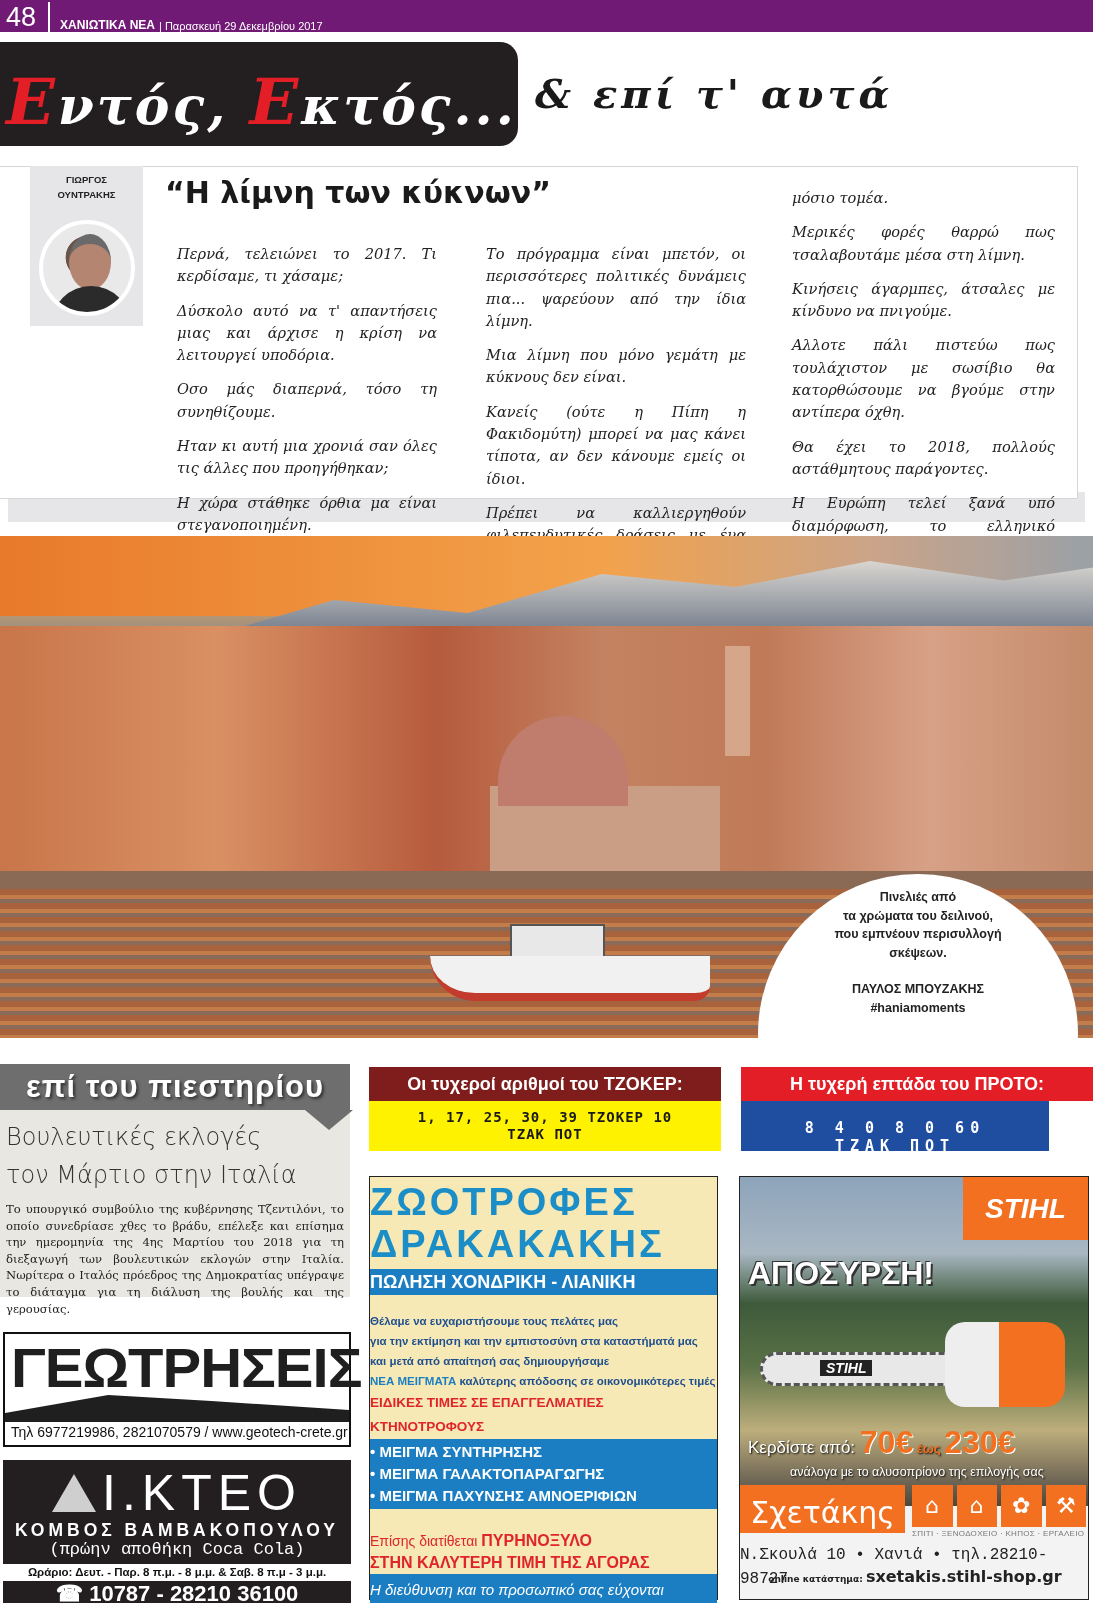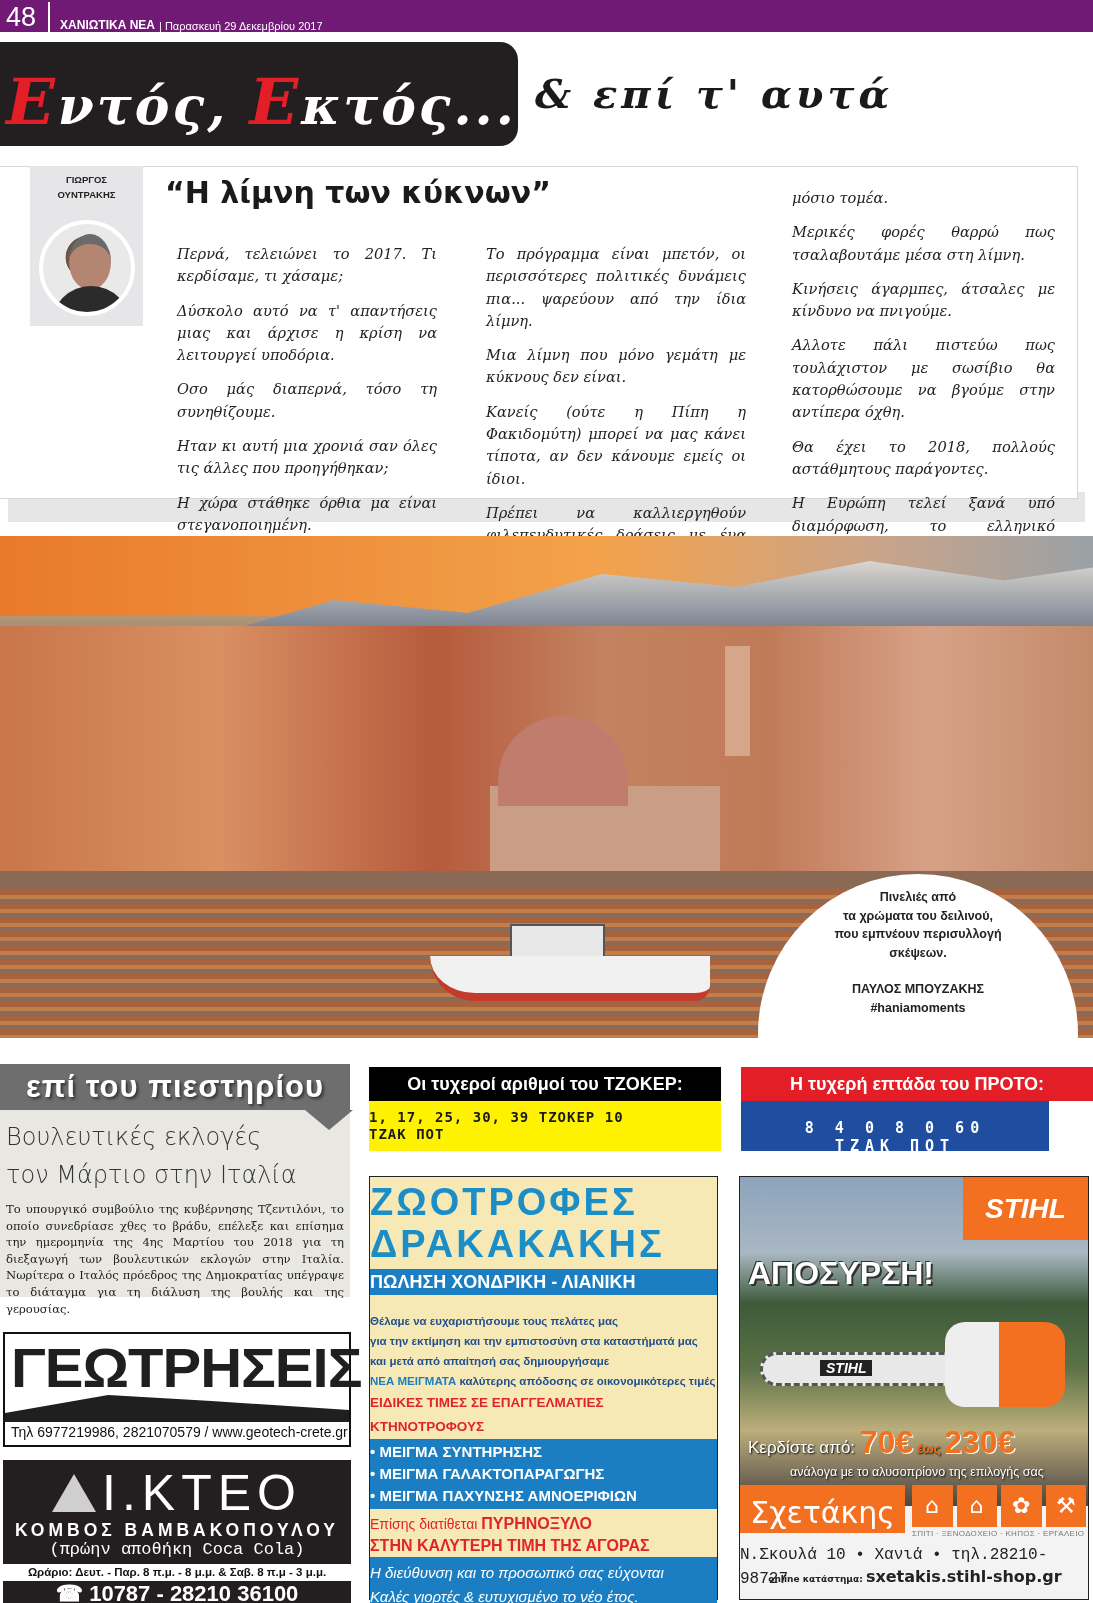--- a/index.html
+++ b/index.html
@@ -45,22 +45,22 @@
 #caption{left:792px;top:888px;width:252px;text-align:center;font-family:"Liberation Sans",sans-serif;font-weight:bold;font-size:12.5px;line-height:18.6px;color:#222}
 #caption .auth{margin-top:18px}
 
 #piesbox{left:0;top:1067px;width:350px;height:230px;background:#e8e7e2}
 #pieshead{left:0;top:1064px;width:350px;height:46px;background:#6e6e6e}
 #piestri{left:305px;top:1110px;width:0;height:0;border-left:24px solid transparent;border-right:24px solid transparent;border-top:20px solid #6e6e6e}
 #piestitle{left:0;top:1064px;width:350px;text-align:center;font-family:"Liberation Sans",sans-serif;font-weight:bold;font-size:31px;color:#fff;line-height:46px;letter-spacing:1px;text-shadow:2px 2px 3px #333}
 #pieshl{left:6px;top:1118px;width:330px;font-family:"DejaVu Sans",sans-serif;font-weight:200;font-size:24px;line-height:38px;color:#333}
 #piesbody{left:6px;top:1201px;width:338px;font-family:"DejaVu Serif",serif;font-size:11.6px;line-height:16.6px;color:#222;text-align:justify}
 
-#joker-h{left:369px;top:1067px;width:352px;height:34px;background:#000000;color:#fff;font-family:"Liberation Sans",sans-serif;font-weight:bold;font-size:18px;text-align:center;line-height:34px}
-#joker-b{left:369px;top:1101px;width:352px;height:50px;background:#fff200;color:#1a1a1a;font-family:"DejaVu Sans Mono",monospace;font-weight:bold;font-size:14px;text-align:left;line-height:17px;padding-top:8px;letter-spacing:1px}
+#joker-h{left:369px;top:1067px;width:352px;height:34px;background:#7f1d1d;color:#fff;font-family:"Liberation Sans",sans-serif;font-weight:bold;font-size:18px;text-align:center;line-height:34px}
+#joker-b{left:369px;top:1101px;width:352px;height:50px;background:#fff200;color:#1a1a1a;font-family:"DejaVu Sans Mono",monospace;font-weight:bold;font-size:14px;text-align:center;line-height:17px;padding-top:8px;letter-spacing:1px}
 #proto-h{left:741px;top:1067px;width:352px;height:34px;background:#e41e26;color:#fff;font-family:"Liberation Sans",sans-serif;font-weight:bold;font-size:18px;text-align:center;line-height:34px}
 #proto-b{left:741px;top:1101px;width:308px;height:50px;background:#1f4ea1;color:#fff;font-family:"DejaVu Sans Mono",monospace;font-weight:bold;font-size:15px;text-align:center;line-height:18px;padding-top:18px;letter-spacing:6px}
 
 #geo{left:3px;top:1332px;width:348px;height:115px;border:2px solid #111;background:#fff}
 #geologo{position:absolute;left:6px;top:4px;width:334px;font-family:"Liberation Sans",sans-serif;font-weight:bold;font-size:58px;line-height:60px;color:#1f1f1f;letter-spacing:-1px;transform:scaleY(0.95)}
 #geowave{position:absolute;left:0;top:58px;width:344px;height:30px;background:#1f1f1f;clip-path:polygon(0 70%,30% 10%,60% 30%,100% 60%,100% 100%,0 100%)}
 #geophone{position:absolute;left:6px;top:90px;font-family:"Liberation Sans",sans-serif;font-size:14px;color:#111;white-space:nowrap}
 
 #kteo{left:3px;top:1460px;width:348px;height:143px;background:#231f20;color:#fff;text-align:center}
 #kteo .logo{font-family:"Liberation Sans",sans-serif;font-size:50px;font-weight:300;letter-spacing:6px;line-height:54px;margin-top:6px;display:flex;align-items:center;justify-content:center;gap:6px}
@@ -70,21 +70,21 @@
 #kteo .hours{background:#fff;color:#111;font-family:"Liberation Sans",sans-serif;font-weight:bold;font-size:11.5px;line-height:17px;margin-top:4px}
 #kteo .phone{font-family:"Liberation Sans",sans-serif;font-weight:bold;font-size:22px;line-height:26px}
 
 #zoo{left:369px;top:1176px;width:349px;height:424px;border:1px solid #222;background:#f6e9b6;text-align:left;font-family:"Liberation Sans",sans-serif}
 #zoo .brand{color:#1b8ec8;font-weight:bold;font-size:38px;line-height:42px;letter-spacing:3px;margin-top:4px}
 #zoo .band{background:#1b7ec2;color:#fff;font-weight:bold;font-size:18px;line-height:26px;margin-top:4px}
 #zoo .thx{color:#1f4f8f;font-size:11.5px;line-height:20px;font-weight:bold;padding-top:16px}
 #zoo .thx b{color:#1b7ec2}
 #zoo .red1{color:#e0252a;font-weight:bold;font-size:13.5px;line-height:24px}
 #zoo .mixes{background:#1b7ec2;color:#fff;font-weight:bold;font-size:15px;line-height:22px;padding:2px 0}
-#zoo .pyr{color:#e0252a;font-size:14px;line-height:22px;padding-top:4px}
+#zoo .pyr{color:#e0252a;font-size:14px;line-height:22px;padding-top:21px}
 #zoo .pyr b{font-size:16px}
 #zoo .wish{background:#1b7ec2;color:#fff;font-style:italic;font-size:15px;line-height:24px;padding-top:4px}
 #zoo .addr{background:#1b7ec2;color:#fff;font-size:12.5px;line-height:22px}
 
 #stihl{left:739px;top:1176px;width:350px;height:424px;border:1px solid #222;overflow:hidden;background:linear-gradient(180deg,#8da4bb 0%,#a9b7c2 18%,#3d5a3a 30%,#5b7246 45%,#bdae7c 60%,#6f6655 72%,#504638 78%,#f3f3f3 78%)}
 #stihl-logo{position:absolute;right:0;top:0;width:125px;height:63px;background:#f37021;color:#fff;font-family:"Liberation Sans",sans-serif;font-style:italic;font-weight:bold;font-size:28px;text-align:center;line-height:63px}
 #aposyrsi{position:absolute;left:8px;top:78px;font-family:"Liberation Sans",sans-serif;font-weight:bold;font-size:32px;color:#fff;text-shadow:2px 2px 0 #333,-1px -1px 0 #333}
 #saw-bar{position:absolute;left:20px;top:175px;width:200px;height:34px;border-radius:18px;background:#e8e8e8;border:3px dashed #555}
 #saw-label{position:absolute;left:80px;top:183px;background:#222;color:#fff;font-family:"Liberation Sans",sans-serif;font-weight:bold;font-style:italic;font-size:14px;padding:0 6px}
 #saw-body{position:absolute;left:205px;top:145px;width:120px;height:85px;border-radius:20px;background:linear-gradient(90deg,#eee 0 45%,#f37021 45%)}

